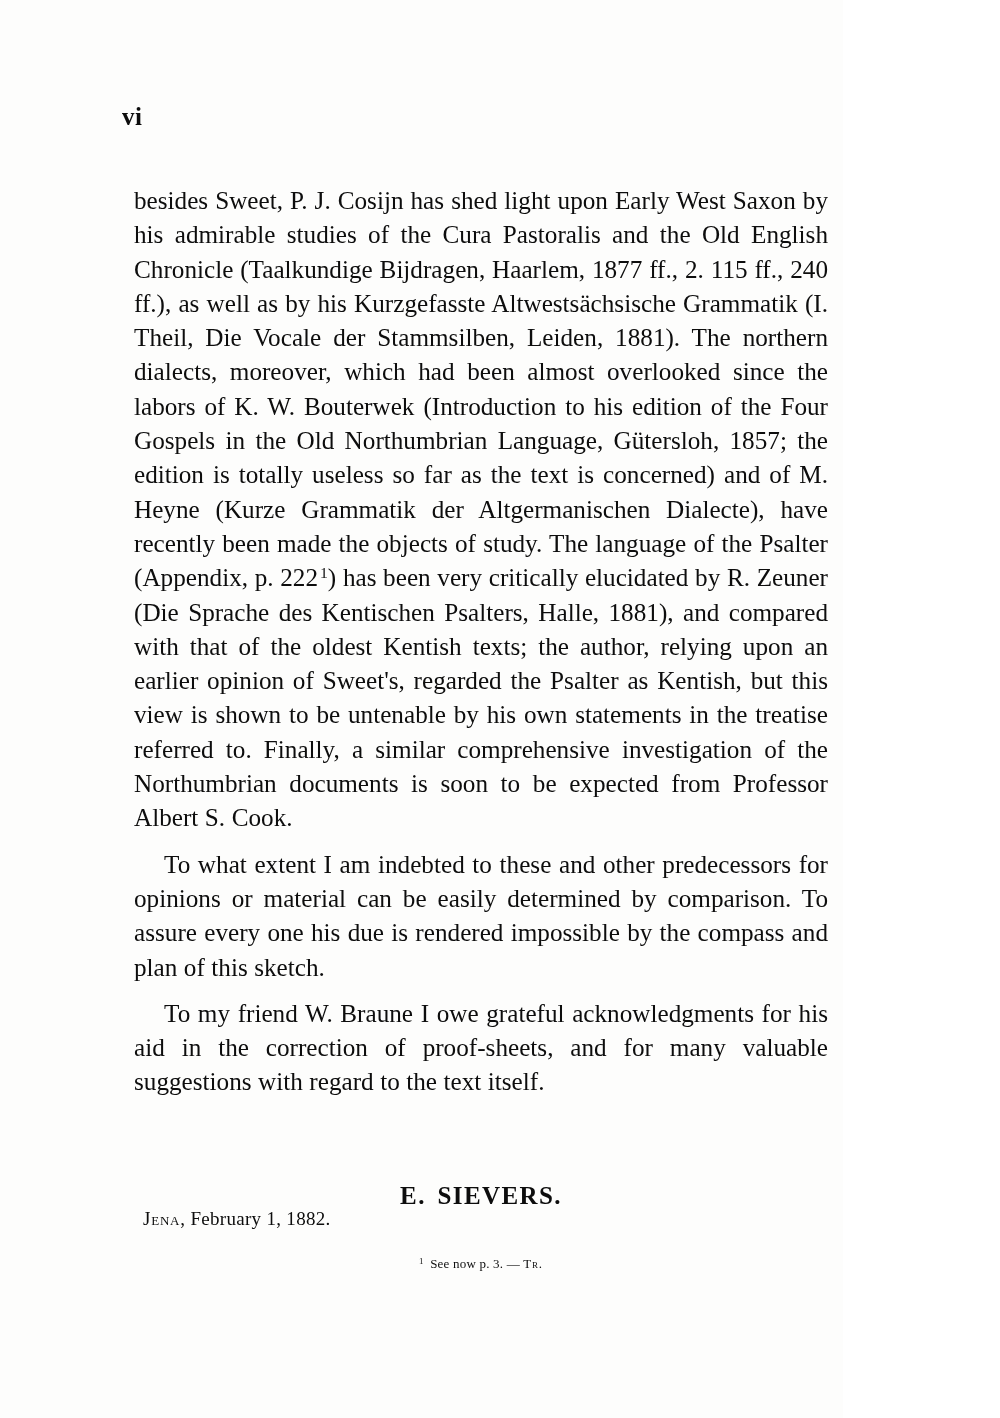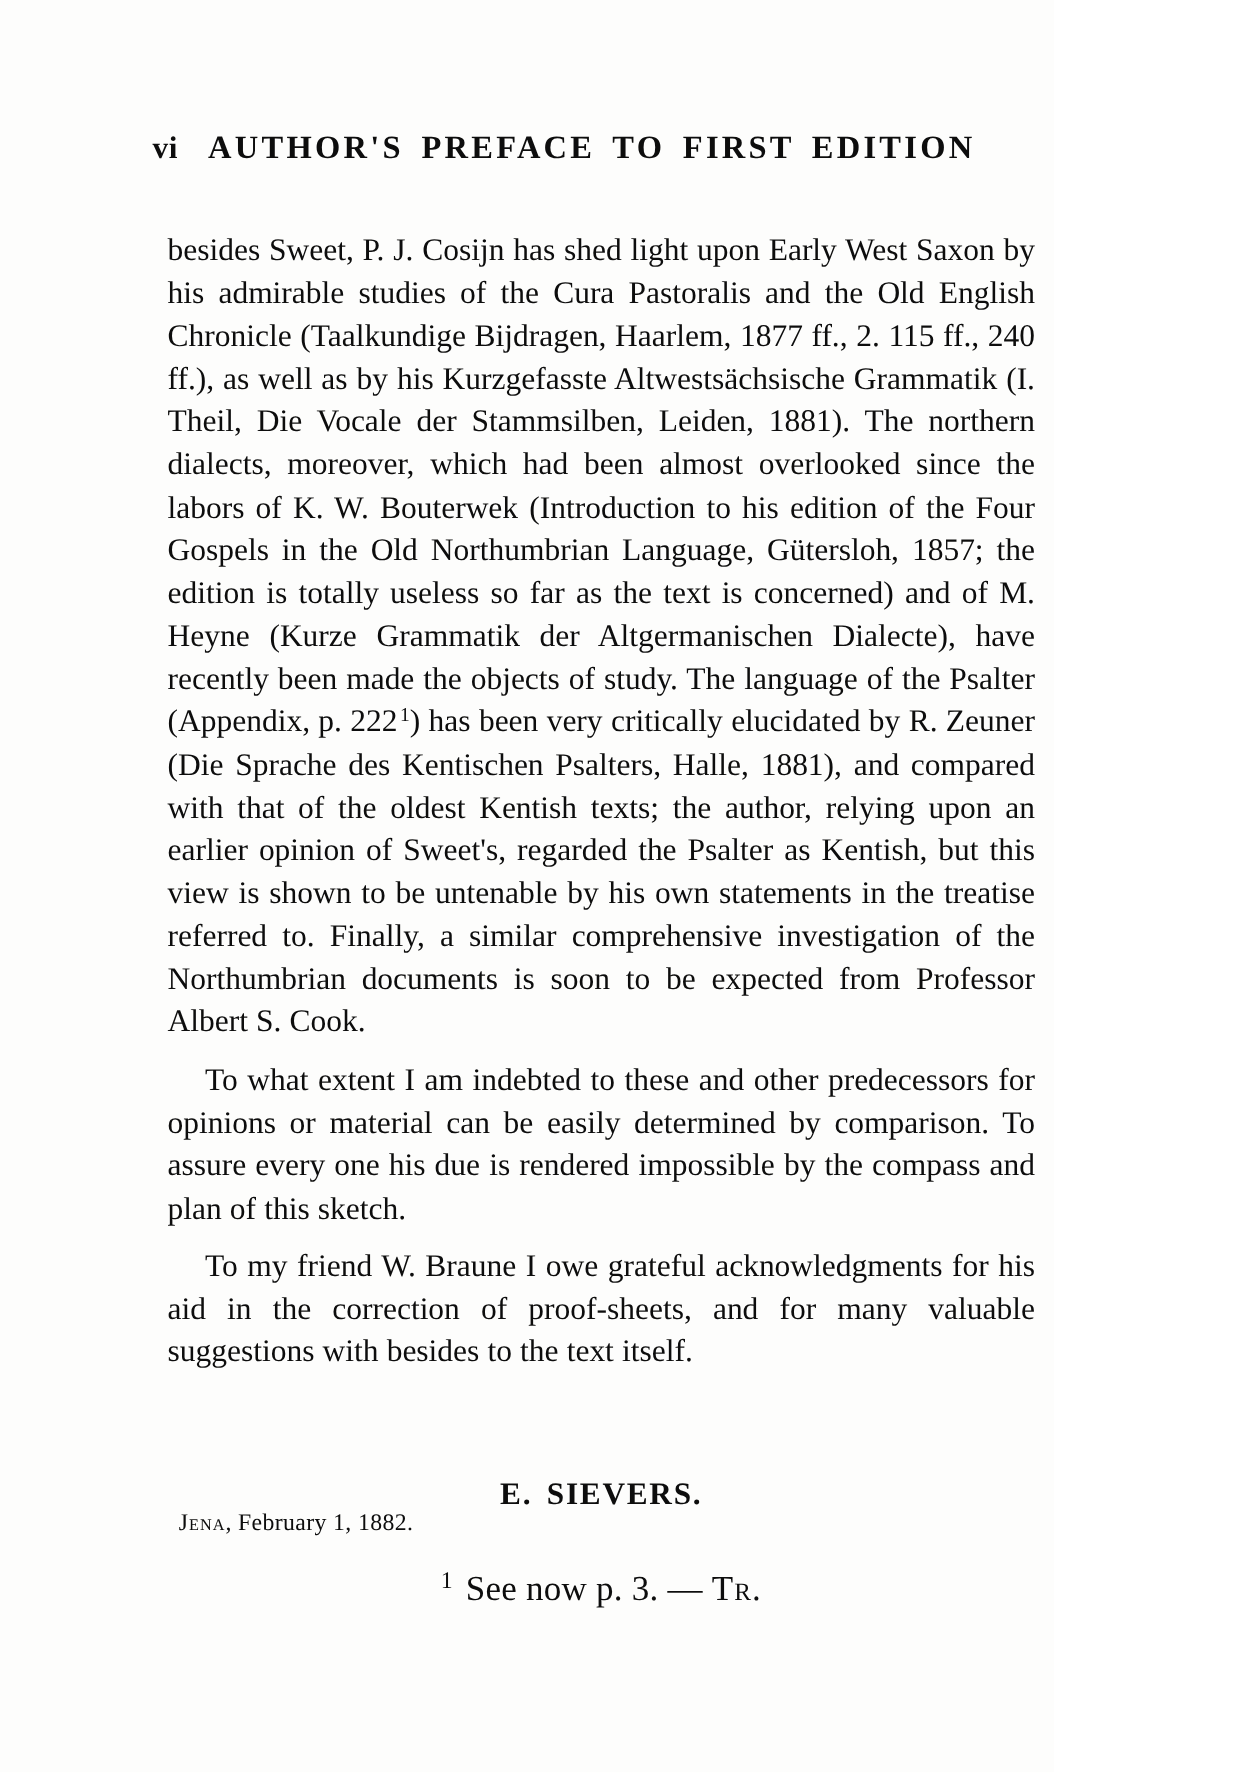--- a/index.html
+++ b/index.html
@@ -95,48 +95,47 @@
     letter-spacing: 0.8px;
   }
 
   
   .footnote {
     position: absolute;
     left: 122px;
     top: 1256px;
     width: 718px;
     text-align: center;
-    font-size: 28px;
+    font-size: 13px;
     letter-spacing: 0.2px;
     white-space: nowrap;
   }
   .footnote sup {
     font-size: 0.68em;
     vertical-align: 0.5em;
     line-height: 0;
     padding-right: 3px;
   }
 </style>
 </head>
 <body>
 
 <div class="page" style="background: rgb(253, 253, 252); color: rgb(13, 13, 13);">
 
   <div class="running-head">
     <span class="folio">vi</span>
-    <span class="head-title">AUTHOR'S PREFACE TO FIRST EDITION</span>
   </div>
 
   <div class="body-block">
 
     <p class="para"><span>besides Sweet, P. J. Cosijn has shed light upon Early West Saxon by his admirable studies of the Cura Pastoralis and the Old English Chronicle (Taalkundige Bijdragen, Haarlem, 1877 ff., 2. 115 ff., 240 ff.), as well as by his Kurzgefasste Altwestsächsische Grammatik (I. Theil, Die Vocale der Stammsilben, Leiden, 1881).  The northern dialects, moreover, which had been almost overlooked since the labors of K. W. Bouterwek (Introduction to his edition of the Four Gospels in the Old Northumbrian Language, Gütersloh, 1857; the edition is totally useless so far as the text is concerned) and of M. Heyne (Kurze Grammatik der Altgermanischen Dialecte), have recently been made the objects of study.  The language of the Psalter (Appendix, p. 222</span><sup class="fn-ref">1</sup><span>) has been very critically elucidated by R. Zeuner (Die Sprache des Kentischen Psalters, Halle, 1881), and compared with that of the oldest Kentish texts; the author, relying upon an earlier opinion of Sweet's, regarded the Psalter as Kentish, but this view is shown to be untenable by his own statements in the treatise referred to.  Finally, a similar comprehensive investigation of the Northumbrian documents is soon to be expected from Professor Albert S. Cook.</span></p>
 
     <p class="para indent">To what extent I am indebted to these and other predecessors for opinions or material can be easily determined by comparison.  To assure every one his due is rendered impossible by the compass and plan of this sketch.</p>
 
-    <p class="para indent">To my friend W. Braune I owe grateful acknowledgments for his aid in the correction of proof-sheets, and for many valuable suggestions with besides to the text itself.</p>
+    <p class="para indent">To my friend W. Braune I owe grateful acknowledgments for his aid in the correction of proof-sheets, and for many valuable suggestions with regard to the text itself.</p>
 
   </div>
 
   <div class="signature">E.  SIEVERS.</div>
 
   <div class="place-date"><span class="smallcaps">Jena</span><span>, February 1, 1882.</span></div>
 
   <div class="footnote"><sup>1</sup><span> See now p. 3. — </span><span class="smallcaps">Tr.</span></div>
 
 </div>

